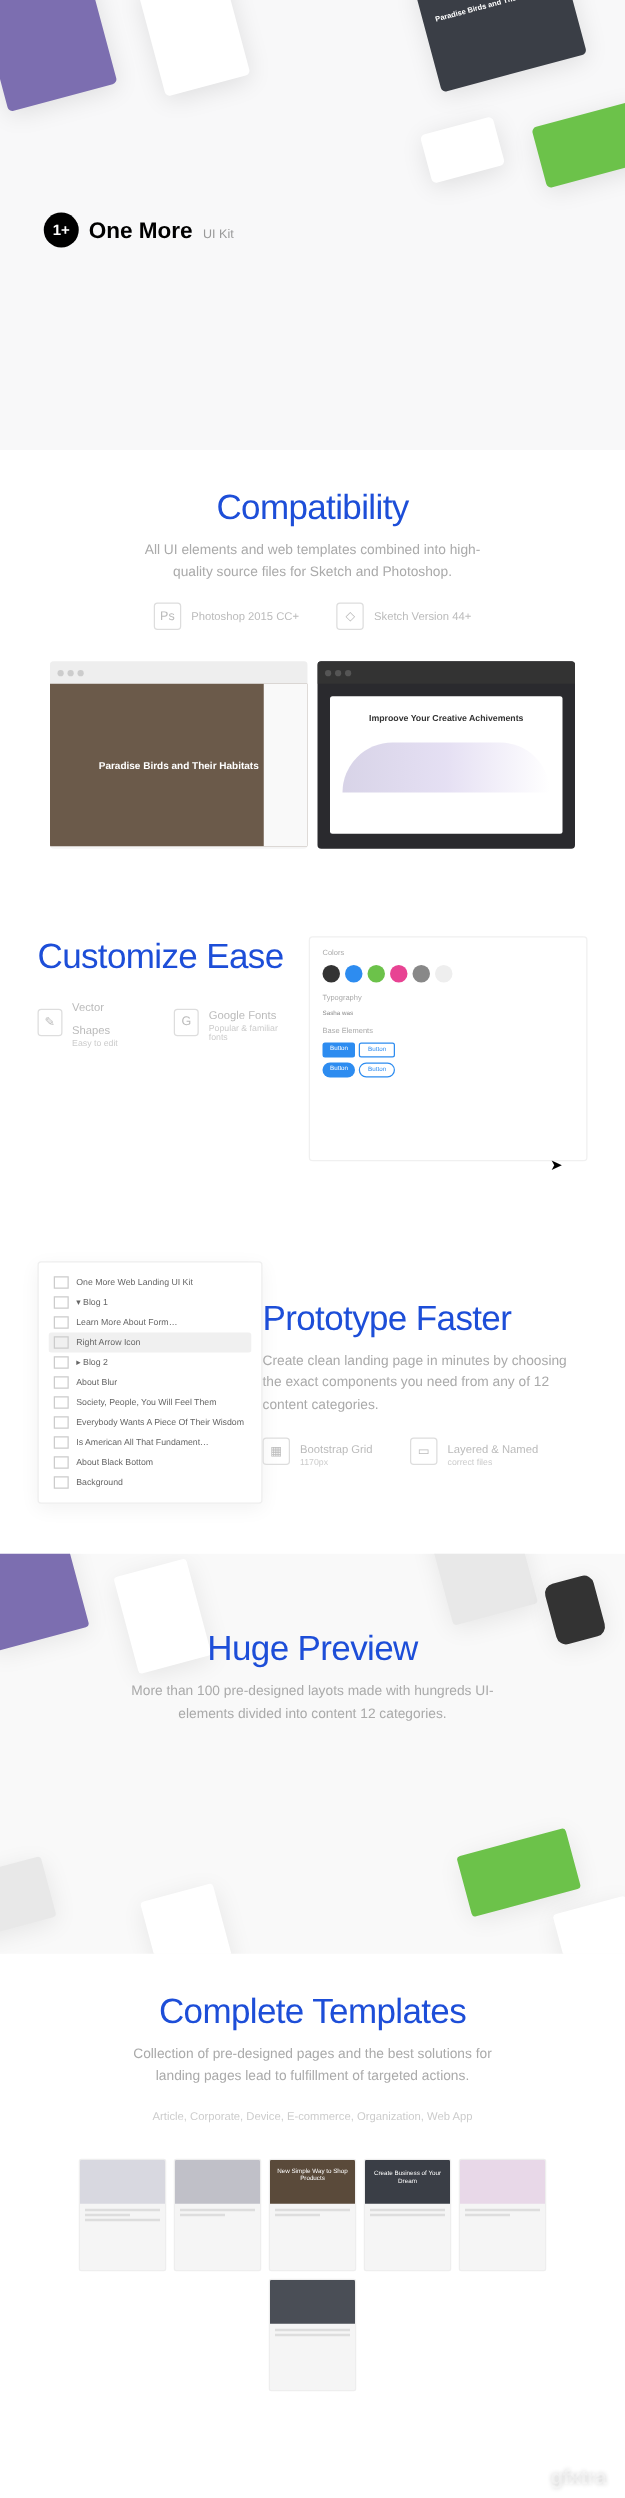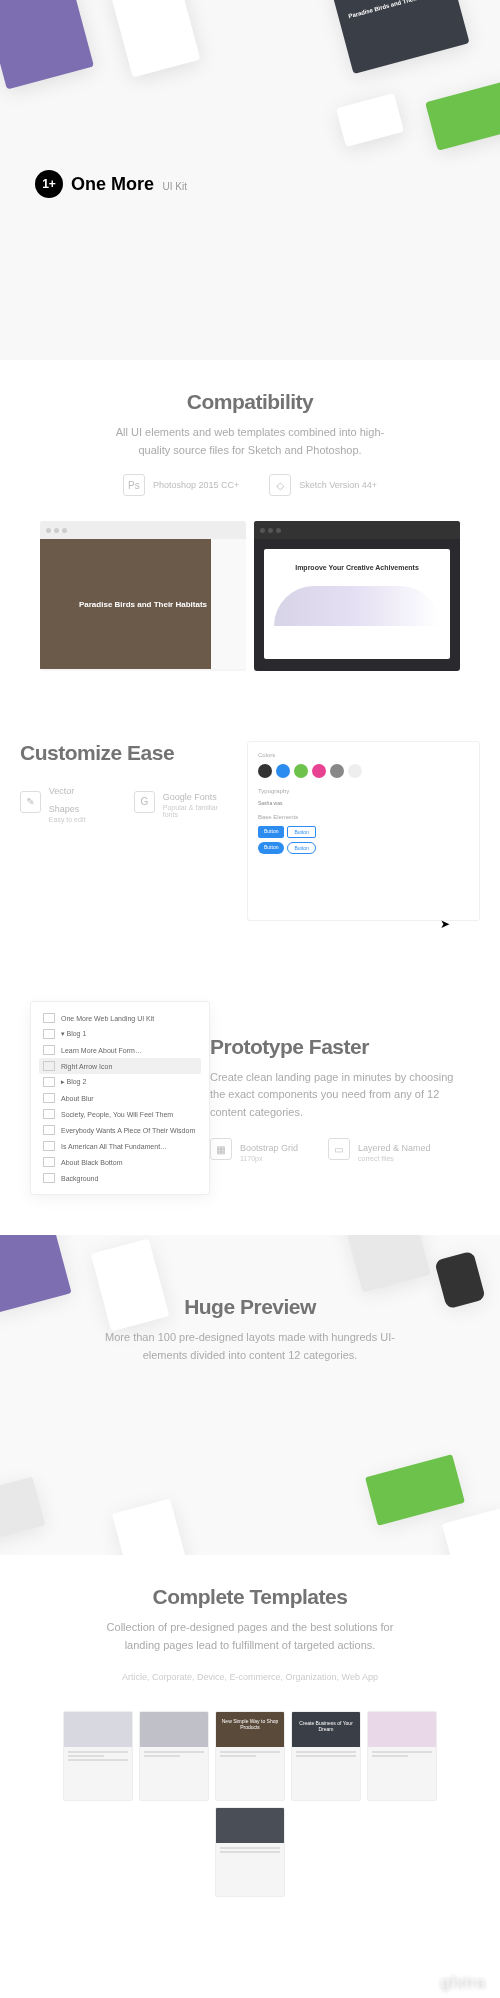--- a/index.html
+++ b/index.html
@@ -16,21 +16,21 @@
     .card-charcoal-text { font-weight: 600; margin-top: 20px; }
     .card-green { background: #6cc24a; width: 90px; height: 50px; top: 90px; right: -20px; }
     .card-small { width: 60px; height: 40px; top: 100px; right: 100px; }
     
     .logo-row { display: flex; align-items: center; gap: 8px; margin-top: 120px; margin-bottom: 15px; }
     .logo-badge { width: 28px; height: 28px; border-radius: 50%; background: #000; color: #fff; display: flex; align-items: center; justify-content: center; font-size: 12px; font-weight: 700; }
     .logo-text { font-size: 18px; font-weight: 700; color: #000; }
     .logo-sub { font-size: 10px; color: #999; font-weight: 400; margin-left: 4px; }
     .hero-desc { font-size: 11px; color: #aaa; line-height: 1.6; max-width: 260px; }
     
-    .heading { font-size: 21px; font-weight: 700; color: #737373; margin-bottom: 10px; letter-spacing: -0.5px; }
+    .heading { font-size: 28px; font-weight: 400; color: #1d4ed8; margin-bottom: 10px; letter-spacing: -0.5px; }
     .subtext { font-size: 11px; color: #aaa; line-height: 1.6; max-width: 300px; margin: 0 auto 15px; }
     .subtext-left { margin: 0 0 15px; }
     
     .feat-row { display: flex; gap: 30px; margin-top: 15px; justify-content: center; }
     .feat-row-left { justify-content: flex-start; }
     .feat { display: flex; align-items: center; gap: 8px; }
     .feat-icon { width: 22px; height: 22px; border: 1px solid #ddd; border-radius: 3px; display: flex; align-items: center; justify-content: center; font-size: 10px; color: #bbb; }
     .feat-label { font-size: 9px; color: #bbb; }
     .feat-label-small { font-size: 7px; color: #ccc; display: block; }
     
@@ -41,21 +41,21 @@
     .screen-left .screen-body { background: #6b5a4a; height: 130px; position: relative; display: flex; align-items: center; justify-content: center; }
     .screen-left-text { color: #fff; font-size: 8px; font-weight: 600; text-align: center; padding: 0 30px; }
     .sidepanel { position: absolute; right: 0; top: 0; bottom: 0; width: 35px; background: #f9f9f9; }
     .screen-right { background: #2a2a2e; }
     .screen-right .screen-titlebar { background: #333; }
     .screen-right .tb-dot { background: #555; }
     .screen-right-body { background: #fff; margin: 10px; height: 110px; border-radius: 2px; padding: 15px 10px; text-align: center; }
     .screen-right-title { font-size: 7px; font-weight: 600; color: #333; margin-bottom: 15px; }
     .wave { height: 40px; background: linear-gradient(90deg, #7c6eb0 0%, #a896d8 50%, transparent 100%); opacity: 0.3; border-radius: 40px 40px 0 0; }
     
-    .custom-section { display: flex; align-items: flex-start; gap: 16px; padding: 40px 20px; }
+    .custom-section { display: flex; align-items: flex-start; gap: 16px; padding: 40px 30px; }
     .custom-left { flex: 1; }
     .custom-right { flex: 1; background: #fff; border: 1px solid #f0f0f0; border-radius: 3px; padding: 10px; min-height: 180px; font-size: 6px; }
     .palette-title { color: #aaa; margin-bottom: 6px; }
     .palette { display: flex; gap: 4px; margin-bottom: 10px; flex-wrap: wrap; }
     .swatch { width: 14px; height: 14px; border-radius: 50%; }
     .typo-sample { font-size: 5px; color: #888; margin-bottom: 2px; }
     .btns-row { display: flex; gap: 3px; margin-bottom: 4px; }
     .mini-btn { padding: 2px 6px; border-radius: 2px; font-size: 5px; color: #fff; background: #2d8cf0; }
     .mini-btn.alt { background: #fff; color: #2d8cf0; border: 1px solid #2d8cf0; }
     .cursor-icon { position: absolute; bottom: 30px; right: 50px; font-size: 12px; color: #000; }

